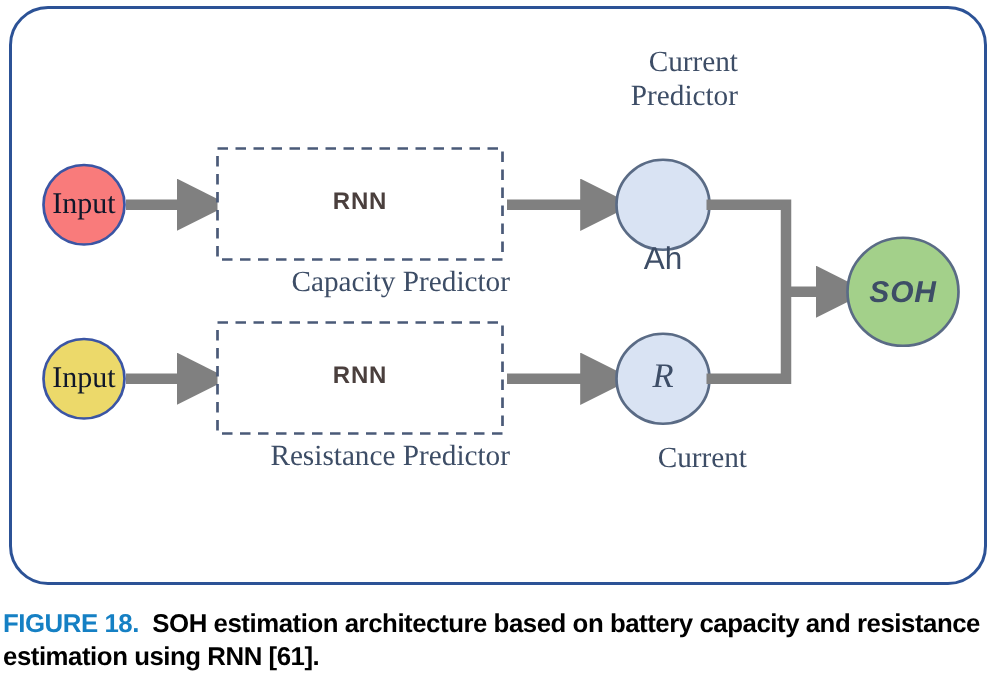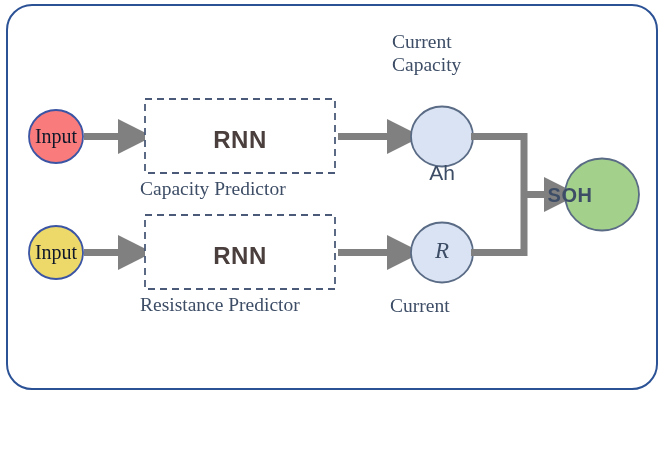--- a/index.html
+++ b/index.html
@@ -46,38 +46,38 @@
   
   .lbl {
     position: absolute;
     color: #3d4d66;
     font-family: "Liberation Serif", serif;
     font-size: 19.5px;
     line-height: 23px;
     white-space: pre;
   }
   .lbl-center {
-    text-align: left;
+    text-align: right;
   }
 
   .node-text {
     position: absolute;
     text-align: center;
     white-space: pre;
   }
 
   .txt-input {
     color: #0f172a;
     font-family: "Liberation Serif", serif;
     font-size: 20px;
   }
   .txt-rnn {
     color: #4a3f3d;
     font-family: "Liberation Sans", sans-serif;
-    font-size: 24px;
+    font-size: 16px;
     font-weight: bold;
     letter-spacing: 0.5px;
   }
   .txt-ah {
     color: #3d4d66;
     font-family: "Liberation Sans", sans-serif;
     font-size: 21px;
   }
   .txt-r {
     color: #3d4d66;
@@ -161,20 +161,23 @@
 
   <div class="lbl lbl-center" style="left:140px; top:293px; width:200px;">Resistance Predictor</div>
 
   <div class="lbl lbl-center" style="left:140px; top:177px; width:200px;">Capacity Predictor</div>
 
   <div class="node-text txt-ah" style="left:412px; top:123px; width:60px;margin-top:38px;">Ah</div>
 
   <div class="node-text txt-r" style="left:412px; top:238px; width:60px;">R</div>
 
   <div class="lbl lbl-center" style="left:392px; top:30px; width:100px;">Current</div>
-  <div class="lbl lbl-center" style="left:392px; top:53px; width:100px;">Capacity</div>
+  <div class="lbl lbl-center" style="left:392px; top:53px; width:100px;">Predictor</div>
 
   <div class="lbl lbl-center" style="left:390px; top:294px; width:108px;">Current</div>
 
-  <div class="node-text txt-soh" style="left:536px; top:184px; width:68px;">SOH</div>
+  <div class="node-text txt-soh" style="left:568px; top:184px; width:68px;font-style:italic;">SOH</div>
 
+  <div class="caption">
+    <span class="fignum">FIGURE 18.</span><span>&nbsp; </span><span>SOH estimation architecture based on battery capacity and resistance estimation using RNN [61].</span>
+  </div>
 
 </div>
 
 </body></html>

